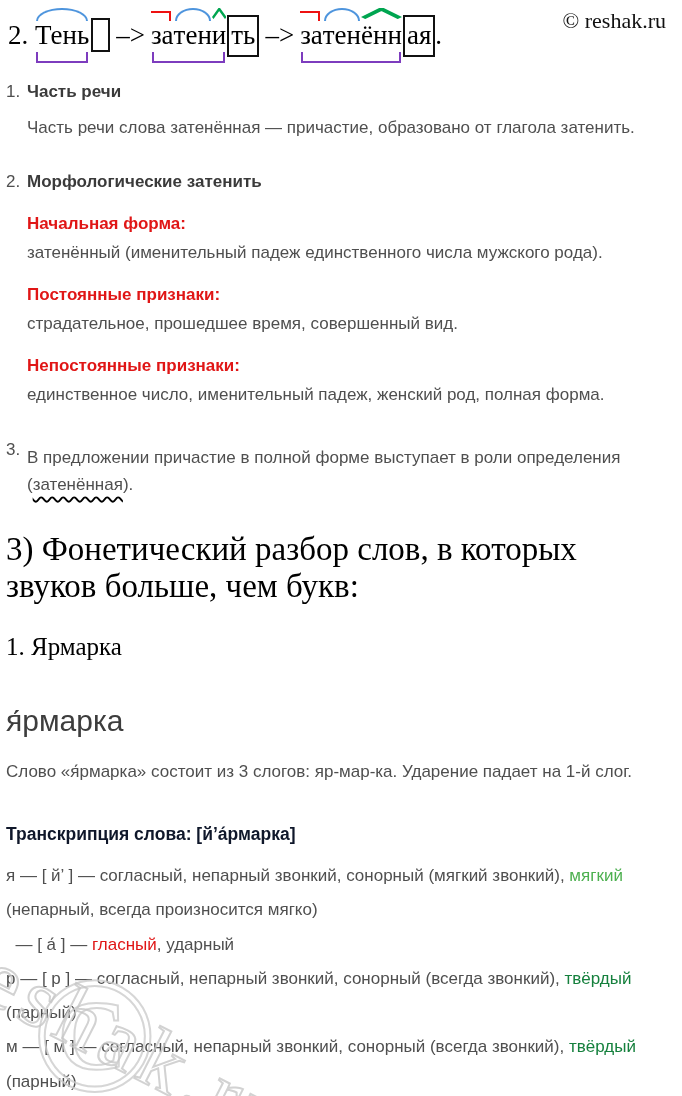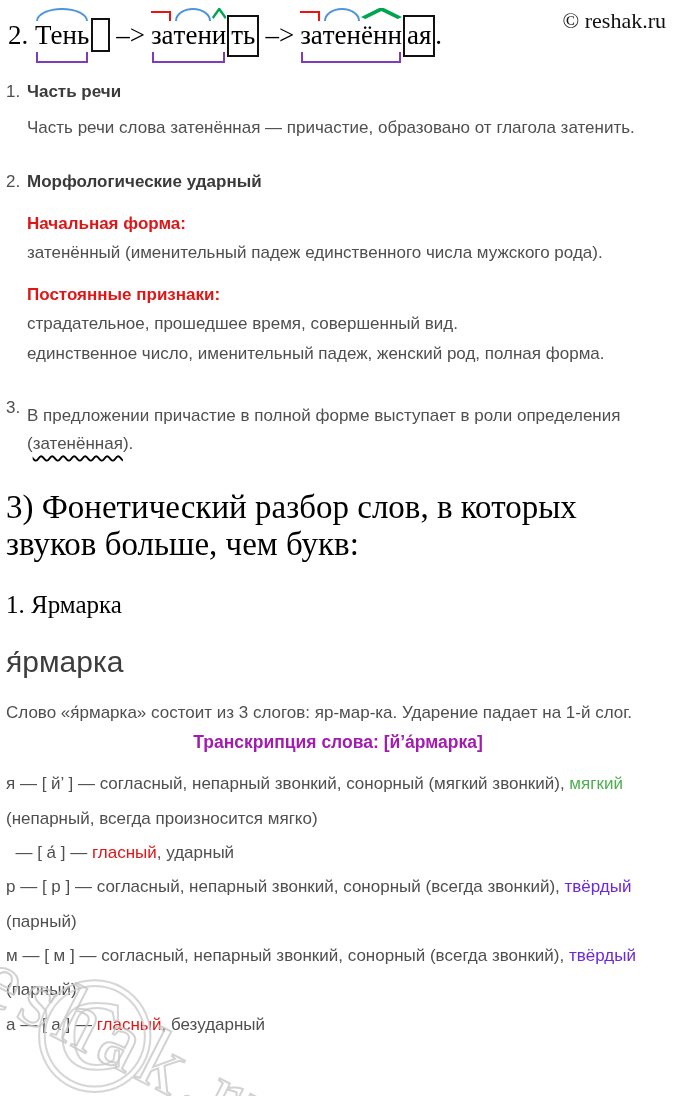--- a/index.html
+++ b/index.html
@@ -39,28 +39,28 @@
   .otitle{font-weight:bold;color:#3a3a3a;}
   .obody{margin-top:8px;}
   .sublabel{color:#e01616;font-weight:bold;margin-top:14px;}
   .subtext{margin-top:2px;}
   .wavy{text-decoration:underline;text-decoration-style:wavy;
         text-decoration-color:#000;text-decoration-thickness:1.5px;text-underline-offset:6px;}
 
   
   .ph-heading{font-family:"Liberation Serif",serif;font-size:33px;color:#000;margin-top:32px;}
   .ph-item{font-family:"Liberation Serif",serif;font-size:25px;color:#000;margin-top:28px;}
-  .ph-word{font-size:30px;color:#3d3d3d;margin-top:26px;}
+  .ph-word{font-size:30px;color:#3d3d3d;margin-top:43px;}
   .ph-syll{font-size:17px;margin-top:24px;}
-  .ph-trans{font-size:17.5px;font-weight:bold;color:#a21caf;margin-top:9px;text-align:center;}
+  .ph-trans{font-size:17.5px;font-weight:bold;color:#0f172a;margin-top:42px;}
   .ph-lines{margin-top:14px;font-size:17px;line-height:2.02;}
   .phon-line{white-space:pre-wrap;}
   .hl-red{color:#e01616;}
   .hl-green{color:#4db050;}
-  .hl-blue{color:#6d28d9;}
+  .hl-blue{color:#15803d;}
 
   
   .watermark{position:absolute;left:0;top:0;width:100%;height:100%;
              pointer-events:none;overflow:hidden;}
   .wm-text{position:absolute;left:-22px;top:912px;transform:rotate(27deg);
            transform-origin:left top;font-family:"Liberation Serif",serif;
            font-size:84px;letter-spacing:7px;color:transparent;
            -webkit-text-stroke:2px #c7c7c7;opacity:.8;}
   .wm-c{position:absolute;left:32px;top:940px;font-family:"Liberation Serif",serif;
         font-size:165px;color:transparent;-webkit-text-stroke:2px #cccccc;opacity:.8;}
@@ -86,25 +86,26 @@
       <span class="onum">1.</span>
       <div class="ocontent">
         <div class="otitle">Часть речи</div>
         <div class="obody">Часть речи слова затенённая — причастие, образовано от глагола затенить.</div>
       </div>
     </div>
 
     <div class="oitem">
       <span class="onum">2.</span>
       <div class="ocontent">
-        <div class="otitle">Морфологические ударный</div>
+        <div class="otitle">Морфологические затенить</div>
         <div class="sublabel">Начальная форма:</div>
         <div class="subtext">затенённый (именительный падеж единственного числа мужского рода).</div>
         <div class="sublabel">Постоянные признаки:</div>
         <div class="subtext">страдательное, прошедшее время, совершенный вид.</div>
+        <div class="sublabel">Непостоянные признаки:</div>
         <div class="subtext">единственное число, именительный падеж, женский род, полная форма.</div>
       </div>
     </div>
 
     <div class="oitem">
       <span class="onum">3.</span>
       <div class="ocontent">
         <div class="obody"><span>В предложении причастие в полной форме выступает в роли определения (</span><span class="wavy">затенённая</span><span>).</span></div>
       </div>
     </div>

